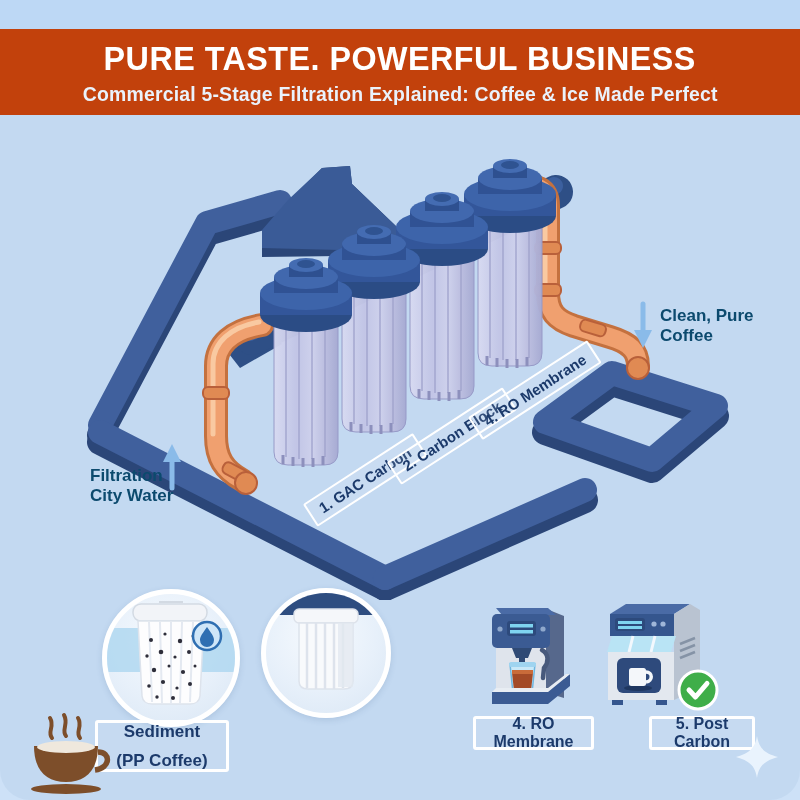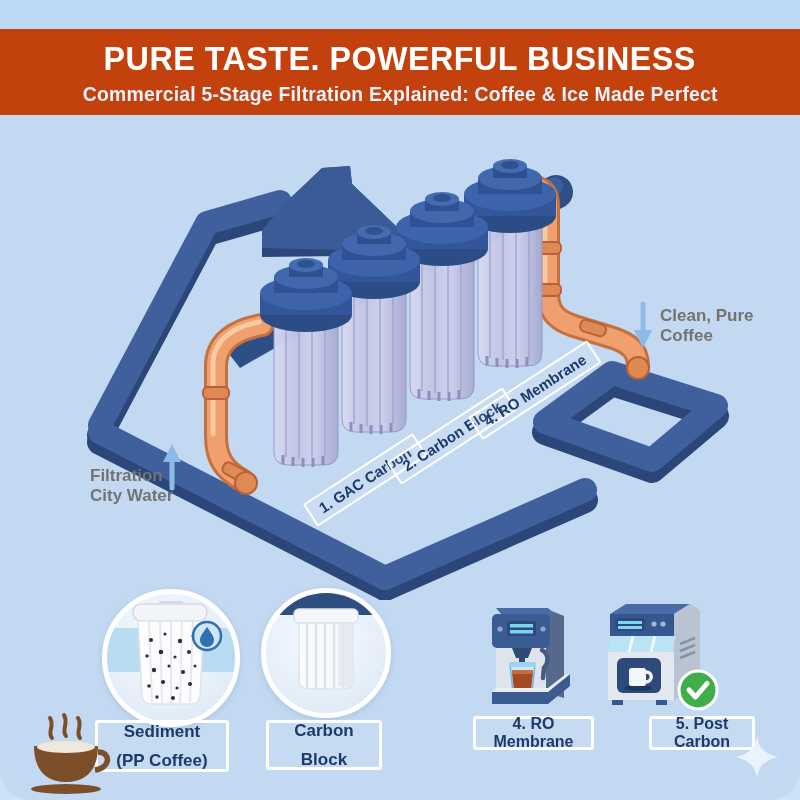--- a/index.html
+++ b/index.html
@@ -4,21 +4,21 @@
 <style>
   html,body{margin:0;padding:0;}
   body{font-family:"Liberation Sans",sans-serif;}
   .stage{position:relative;width:800px;height:800px;background:#cde1f7;overflow:hidden;}
   .panel{position:absolute;left:0;top:115px;width:800px;height:685px;background:#c3d9f1;border-radius:0 0 30px 30px;}
   .topstrip{position:absolute;left:0;top:0;width:800px;height:29px;background:#bdd8f5;}
   .banner{position:absolute;left:0;top:29px;width:800px;height:86px;background:#c2410c;display:flex;flex-direction:column;align-items:center;justify-content:center;gap:5px;}
   .banner h1{margin:0;color:#ffffff;font-size:34px;font-weight:700;letter-spacing:.5px;transform:scaleX(.95);white-space:nowrap;}
   .banner h2{margin:0;color:#eaf2fb;font-size:20px;font-weight:600;letter-spacing:.2px;transform:scaleX(.97);white-space:nowrap;}
   .diagram{position:absolute;left:0;top:140px;width:800px;height:460px;}
-  .flowlabel{position:absolute;color:#737373;font-size:17px;font-weight:700;line-height:1.2;}
+  .flowlabel{position:absolute;color:#0c4a6e;font-size:17px;font-weight:700;line-height:1.2;}
   .stagebox{position:absolute;transform:translate(-50%,-50%) rotate(-33deg);border:2.5px solid #ffffff;background:rgba(255,255,255,.10);color:#1c3a6b;font-size:15px;font-weight:700;padding:3px 10px;white-space:nowrap;border-radius:2px;}
   .circle{position:absolute;border:5px solid #ffffff;border-radius:50%;background:radial-gradient(circle at 45% 35%,#f6fafe 0%,#e7f0fa 55%,#d9e6f4 100%);overflow:hidden;box-shadow:0 2px 6px rgba(50,80,130,.15);}
   .legendbox{position:absolute;border:3px solid #ffffff;border-radius:3px;color:#1c3a6b;font-weight:700;text-align:center;display:flex;flex-direction:column;justify-content:center;background:rgba(255,255,255,.05);}
   .legendbox.two{font-size:17px;line-height:1.25;gap:8px;}
   .legendbox.one{font-size:16px;}
   .absicon{position:absolute;}
 </style>
 </head>
 <body>
 
@@ -260,24 +260,20 @@
           <path d="M68 30 L68 96"></path>
           <path d="M77 30 L77 95"></path>
         </g>
       <rect x="72" y="30" width="15" height="64" fill="#e2e8f0" opacity=".8"></rect>
     </svg>
   </div>
 
   <div class="legendbox two" style="left:95px;top:720px;width:128px;height:46px;">
     <div>Sediment</div>
       <div>(PP Coffee)</div>
-  </div>
-  <div class="legendbox two" style="left:266px;top:720px;width:110px;height:44px;">
-    <div>Carbon</div>
-      <div>Block</div>
   </div>
   <div class="legendbox one" style="left:473px;top:716px;width:115px;height:28px;">4. RO Membrane</div>
   <div class="legendbox one" style="left:601px;top:716px;width:100px;height:28px;margin-left:48px;">5. Post Carbon</div>
 
   <svg class="absicon" style="left:486px;top:600px;" width="100" height="114" viewBox="0 0 100 114">
     <polygon points="58,8 78,16 78,98 58,92" fill="#56688c"></polygon>
     <rect x="10" y="46" width="50" height="48" fill="#dfe4ec"></rect>
     <polygon points="10,8 62,8 70,15 16,15" fill="#4a6ba6"></polygon>
     <rect x="6" y="14" width="58" height="34" rx="5" fill="#3b5b93"></rect>
     <rect x="21" y="21" width="29" height="15" rx="3" fill="#2d4a7c"></rect>

